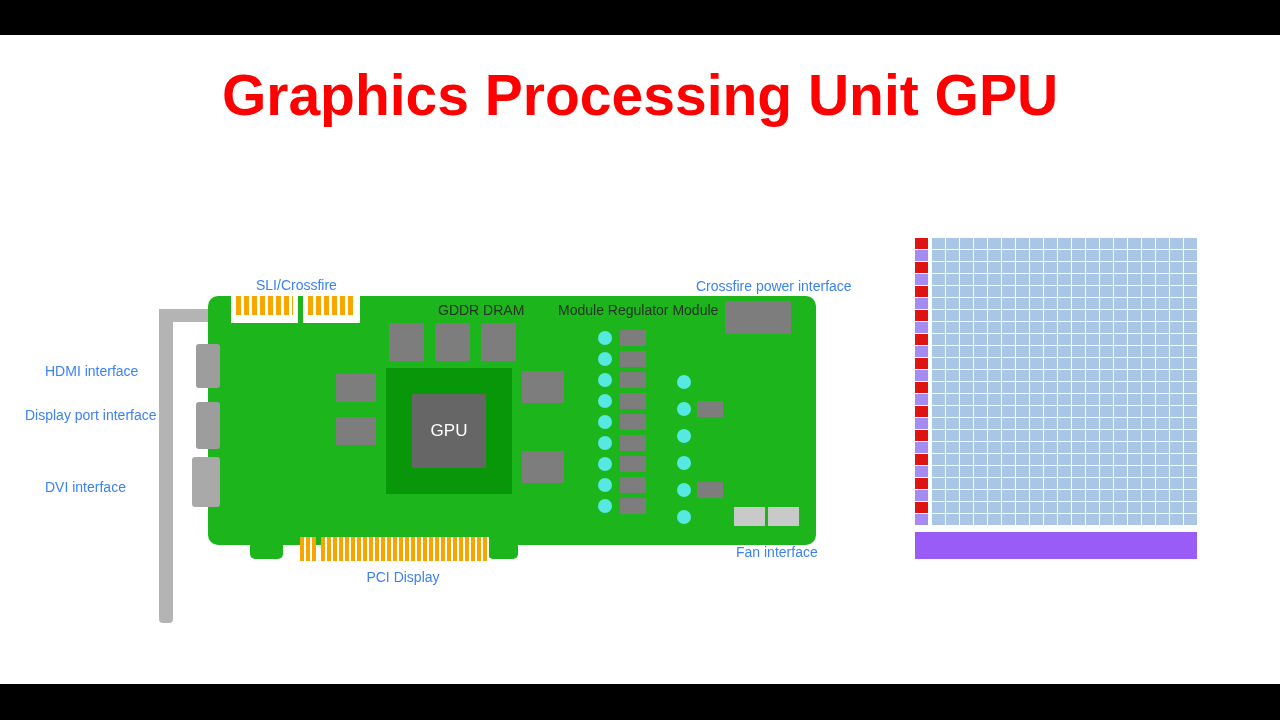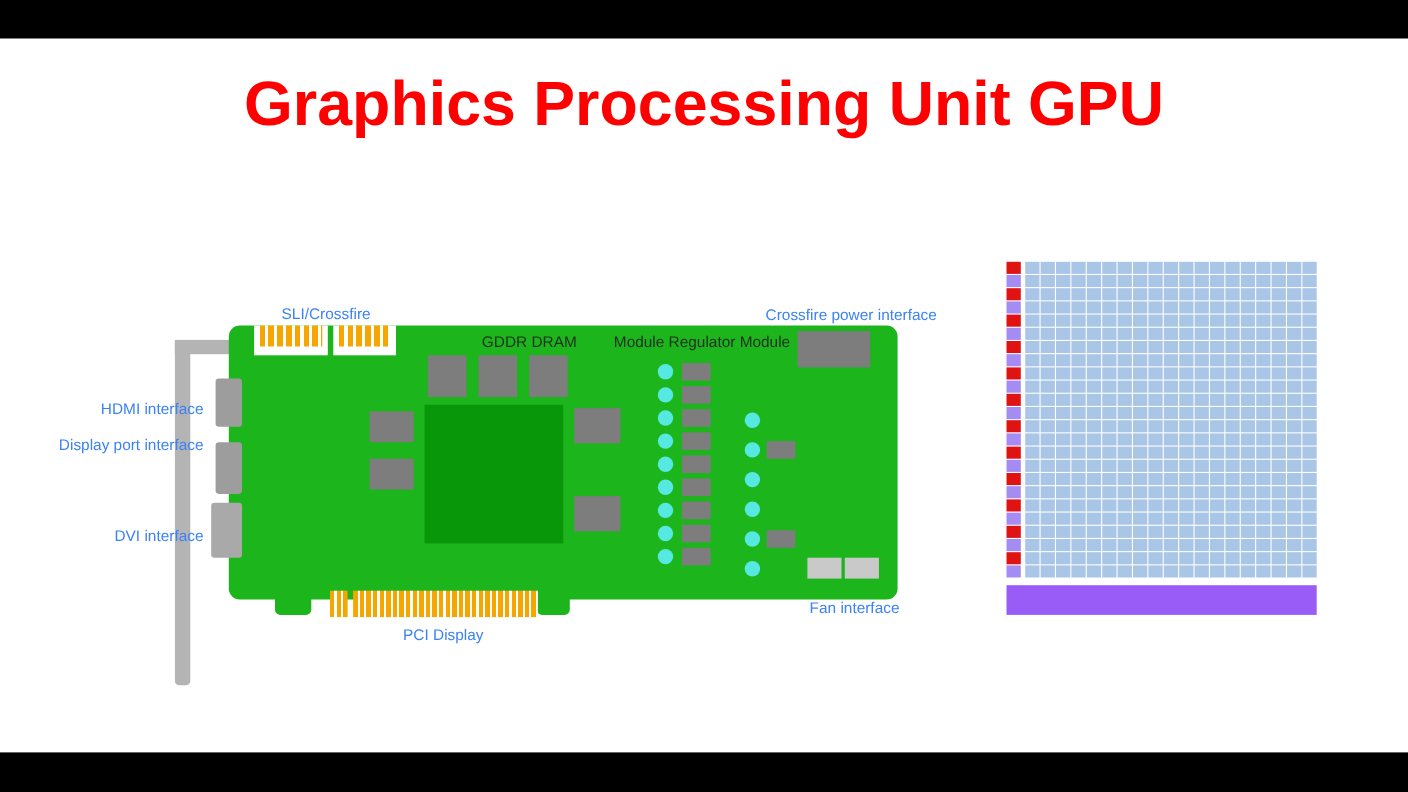--- a/index.html
+++ b/index.html
@@ -6,21 +6,21 @@
   body { font-family:"Liberation Sans", sans-serif; background:#000; }
   .frame { position:relative; width:1280px; height:720px; background:#fff; overflow:hidden; margin:0 auto; }
   .bar { position:absolute; left:0; width:1280px; background:#000; }
   .bar-top { top:0; height:35px; }
   .bar-bottom { top:684px; height:36px; }
 
   .title { position:absolute; top:62px; left:0; width:100%; text-align:center;
            font-size:57px; font-weight:700; color:var(--title-red); letter-spacing:0px; }
   .label { position:absolute; font-size:14px; color:#3b82f6; white-space:nowrap; }
   .label.on-card { color:var(--label-dark); }
-  .r { text-align:right; }
+  .r { text-align:left; }
   .c { text-align:center; }
 
   
   .bracket-v { position:absolute; left:159px; top:309px; width:14px; height:314px;
                background:var(--bracket-gray); border-radius:0 0 4px 4px; }
   .bracket-h { position:absolute; left:159px; top:309px; width:52px; height:13px;
                background:var(--bracket-gray); }
 
   
   .card { position:absolute; left:208px; top:296px; width:608px; height:249px;
@@ -92,20 +92,23 @@
   <div class="chip" style="left:389px; top:323px; width:35px; height:38px;"></div>
   <div class="chip" style="left:435px; top:323px; width:35px; height:38px;"></div>
   <div class="chip" style="left:481px; top:323px; width:35px; height:38px;"></div>
 
   <div class="chip" style="left:336px; top:374px; width:40px; height:28px;"></div>
   <div class="chip" style="left:336px; top:417px; width:40px; height:28px;"></div>
   <div class="chip" style="left:522px; top:371px; width:42px; height:32px;"></div>
   <div class="chip" style="left:522px; top:451px; width:42px; height:32px;"></div>
 
   <div class="gpu-substrate"></div>
+  <div class="gpu-die">
+    <span>GPU</span>
+  </div>
 
   <div class="vrm-host">
       <div class="vrm-circle" style="left: 3px; top: 2px;"></div>
       <div class="vrm-chip" style="left: 25px; top: 1px;"></div>
       <div class="vrm-circle" style="left: 3px; top: 23px;"></div>
       <div class="vrm-chip" style="left: 25px; top: 22px;"></div>
       <div class="vrm-circle" style="left: 3px; top: 44px;"></div>
       <div class="vrm-chip" style="left: 25px; top: 43px;"></div>
       <div class="vrm-circle" style="left: 3px; top: 65px;"></div>
       <div class="vrm-chip" style="left: 25px; top: 64px;"></div>
@@ -135,21 +138,21 @@
   <div class="pale" style="left:768px; top:507px; width:31px; height:19px;"></div>
 
   <div class="pcie" style="left:300px; width:16px;"></div>
   <div class="pcie" style="left:321px; width:168px;"></div>
 
   <div class="label" style="left:256px; top:277px;">SLI/Crossfire</div>
   <div class="label on-card" style="left:392px; top:302px;margin-left:46px;">GDDR DRAM</div>
   <div class="label on-card" style="left:558px; top:302px;">Module Regulator Module</div>
   <div class="label" style="left:696px; top:278px;">Crossfire power interface</div>
   <div class="label r" style="left:45px; top:363px; width:140px;">HDMI interface</div>
-  <div class="label r" style="left:25px; top:396px; width:160px;">Display port interface</div>
+  <div class="label r" style="left:25px; top:407px; width:160px;">Display port interface</div>
   <div class="label r" style="left:45px; top:479px; width:140px;">DVI interface</div>
   <div class="label c" style="left:343px; top:569px; width:120px;">PCI Display</div>
   <div class="label" style="left:736px; top:544px;">Fan interface</div>
 
   <div class="die-edge-strip" style="grid-template-rows: repeat(24, 11px);">
       <div style="background: rgb(224, 19, 19);"></div>
       <div style="background: rgb(165, 140, 242);"></div>
       <div style="background: rgb(224, 19, 19);"></div>
       <div style="background: rgb(165, 140, 242);"></div>
       <div style="background: rgb(224, 19, 19);"></div>

